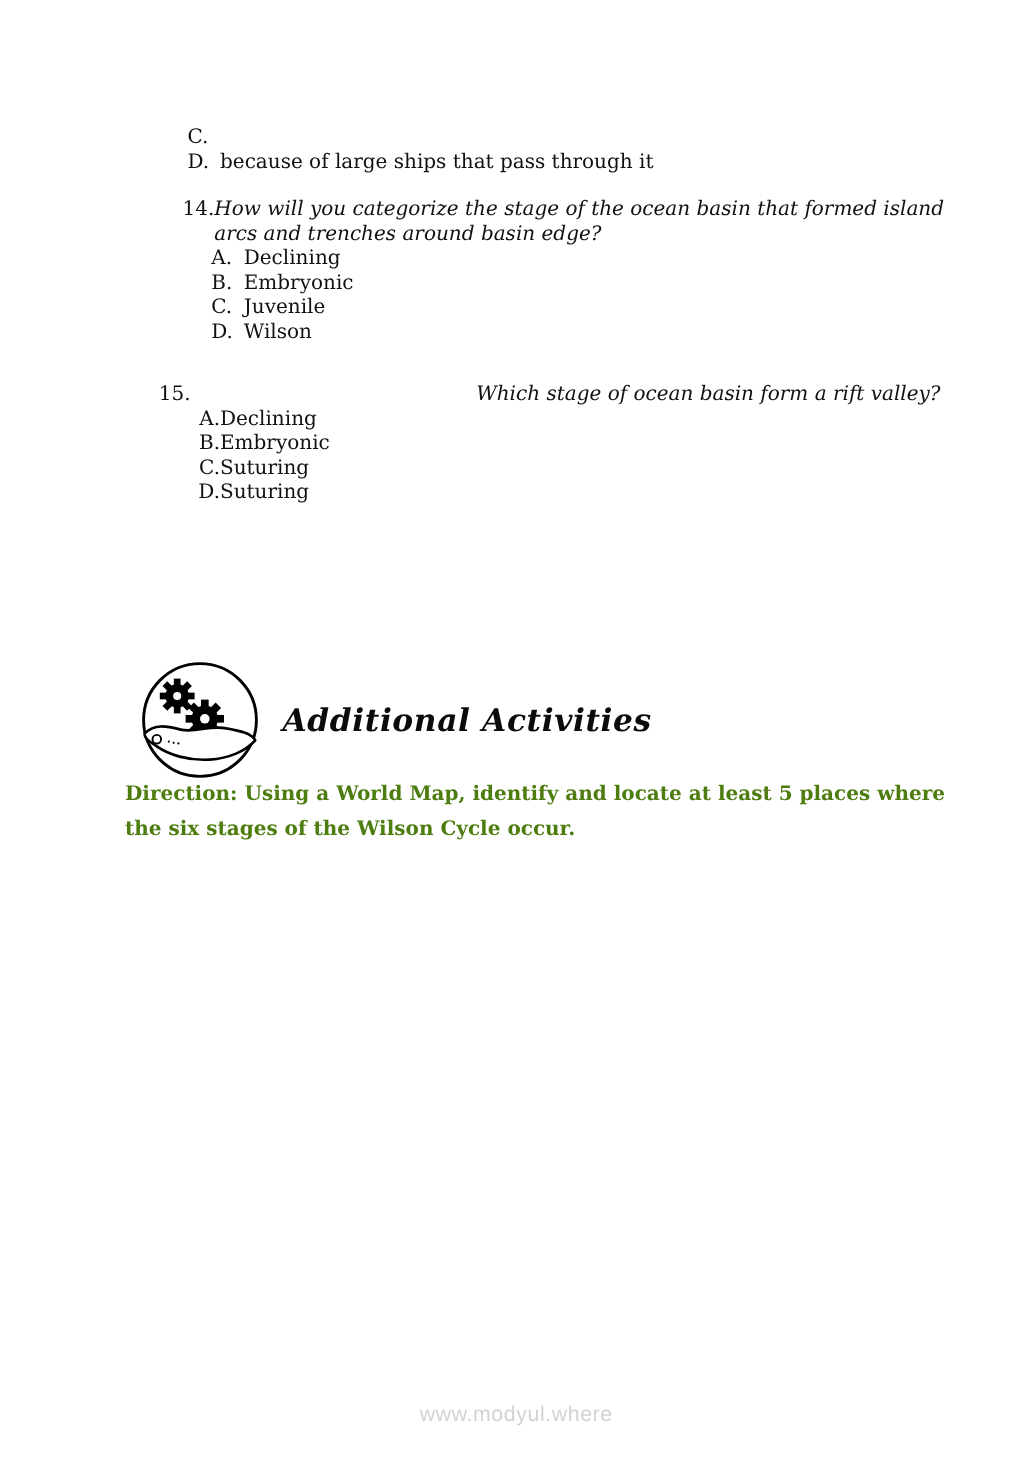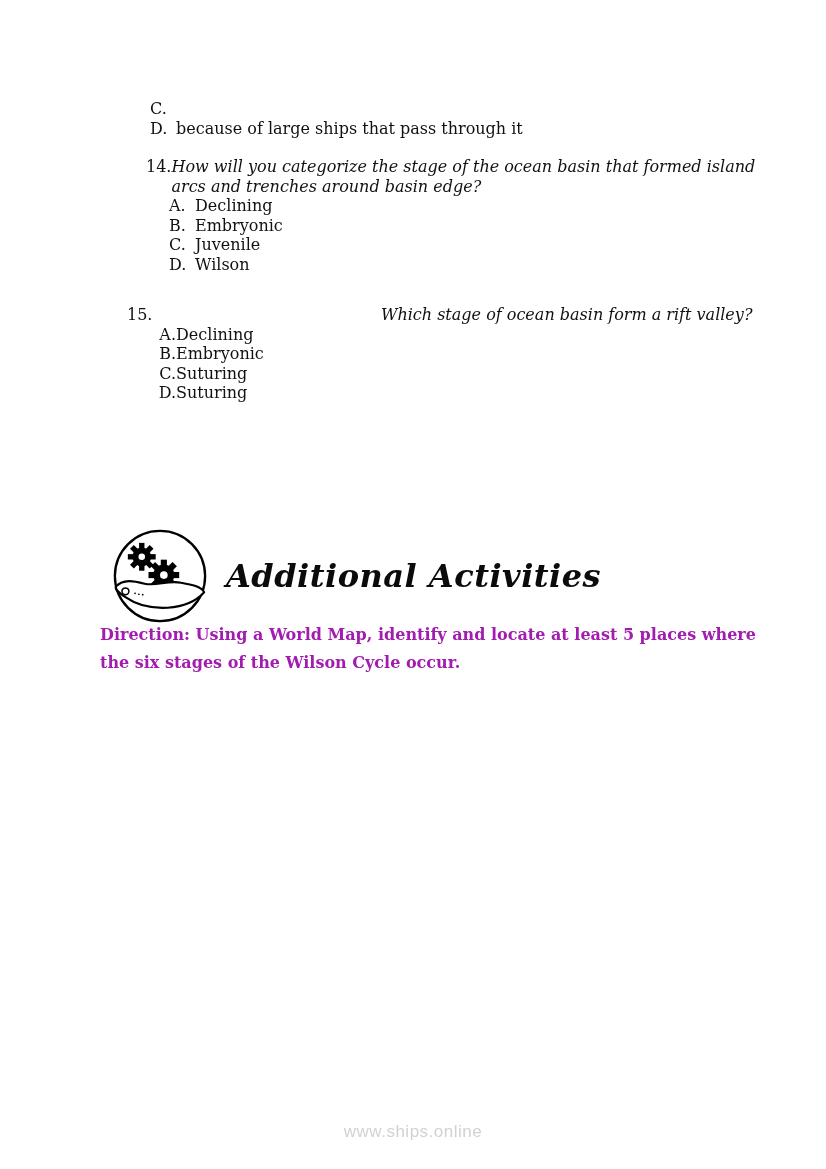--- a/index.html
+++ b/index.html
@@ -38,37 +38,37 @@
   .section-head {
     position: absolute;
     top: 528px;
     left: 112px;
     display: flex;
     align-items: center;
   }
   .section-icon { width: 96px; height: 96px; flex: 0 0 96px; }
   .section-title {
     margin-left: 18px;
-    font-size: 32px;
+    font-size: 25px;
     font-weight: bold;
     font-style: italic;
     letter-spacing: 0.5px;
     color: #0b0b0b;
   }
 
   
   .direction {
     position: absolute;
     top: 621px;
     left: 100px;
     width: 660px;
     font-size: 16px;
     font-weight: bold;
     line-height: 27.5px;
-    color: #a21caf;
+    color: #4d7c0f;
   }
 
   
   .watermark {
     position: absolute;
     top: 1122px;
     left: 0;
     width: 100%;
     text-align: center;
     font-family: "Liberation Sans", "DejaVu Sans", sans-serif;
@@ -173,15 +173,15 @@
       <circle cx="14" cy="66" r="3.6" fill="#ffffff" stroke="#000000" stroke-width="1.6"></circle>
       <circle cx="24" cy="68" r="0.9" fill="#000000"></circle>
       <circle cx="28" cy="69" r="0.9" fill="#000000"></circle>
       <circle cx="32" cy="69.5" r="0.9" fill="#000000"></circle>
     </svg>
     <div class="section-title">Additional Activities</div>
   </div>
 
   <div class="direction">Direction: Using a World Map, identify and locate at least 5 places where the six stages of the Wilson Cycle occur.</div>
 
-  <div class="watermark">www.ships.online</div>
+  <div class="watermark">www.modyul.where</div>
 
 </div>
 
 </body></html>

